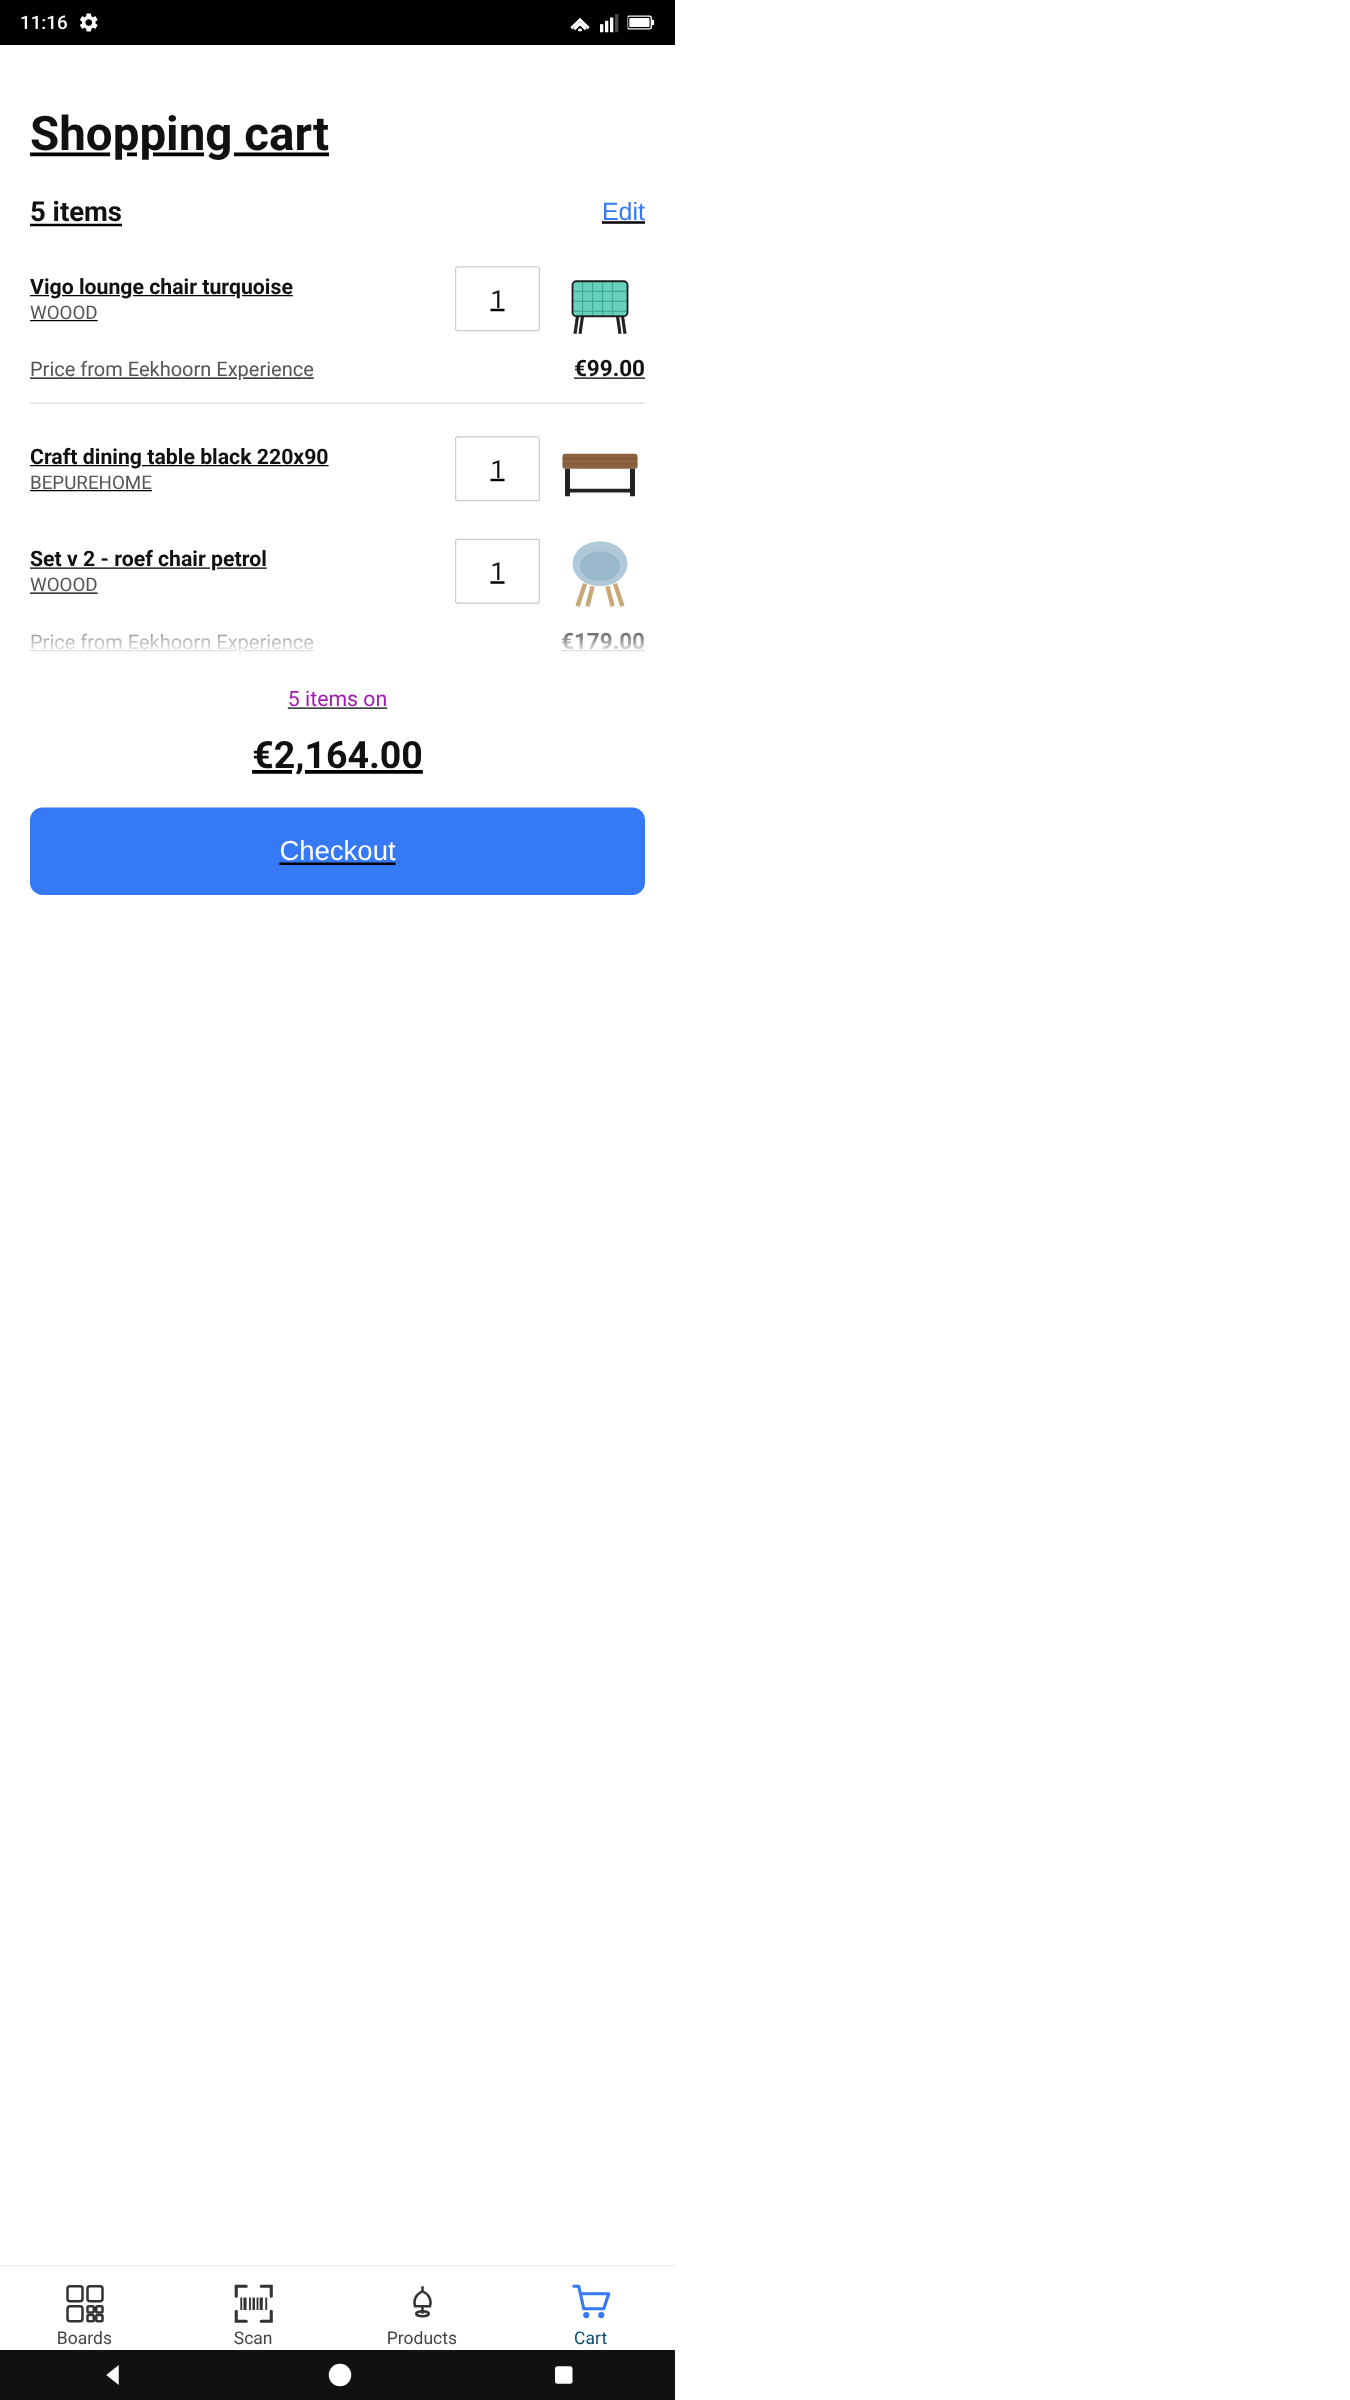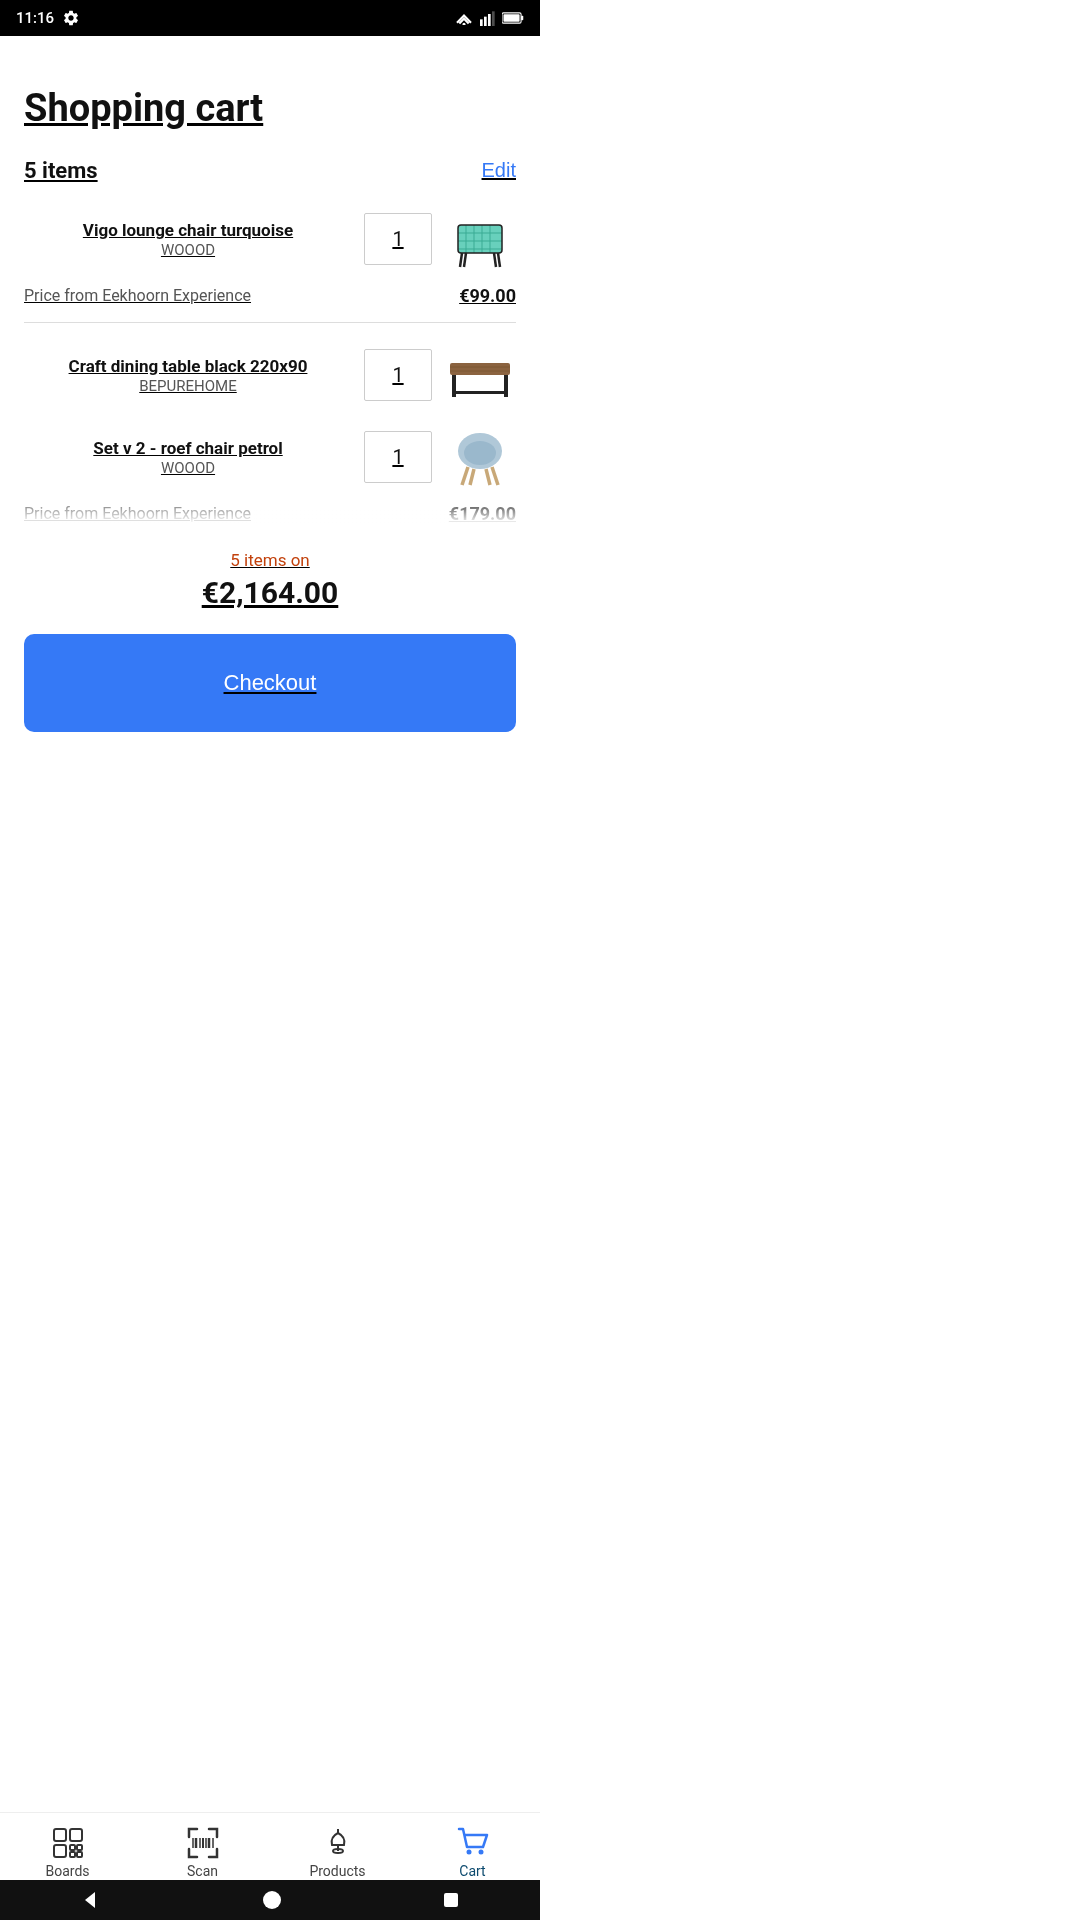--- a/index.html
+++ b/index.html
@@ -68,21 +68,20 @@
     
     .cart-item {
       margin-bottom: 6px;
     }
 
     .cart-item-top {
       display: flex;
       align-items: center;
       justify-content: space-between;
       margin-bottom: 10px;
-      text-align: center;
     }
 
     .cart-item-info {
       flex: 1;
     }
 
     .cart-item-name {
       font-size: 17px;
       font-weight: 700;
       color: #111;
@@ -140,41 +139,41 @@
     }
 
     
     .summary {
       text-align: center;
       padding: 20px 0 16px;
     }
 
     .summary-items {
       font-size: 17px;
-      color: #c2410c;
-      margin-bottom: 5px;
+      color: #a21caf;
+      margin-bottom: 17px;
     }
 
     .summary-total {
       font-size: 30px;
       font-weight: 700;
       color: #111;
     }
 
     
     .checkout-btn {
       display: block;
       width: 100%;
       background: #3579F6;
       color: #fff;
       font-size: 22px;
       font-weight: 500;
       border: none;
       border-radius: 10px;
-      padding: 36px 0;
+      padding: 22px 0;
       cursor: pointer;
       margin: 8px 0 0 0;
       text-align: center;
     }
 
     
     .bottom-nav {
       position: fixed;
       bottom: 28px;
       left: 0;

